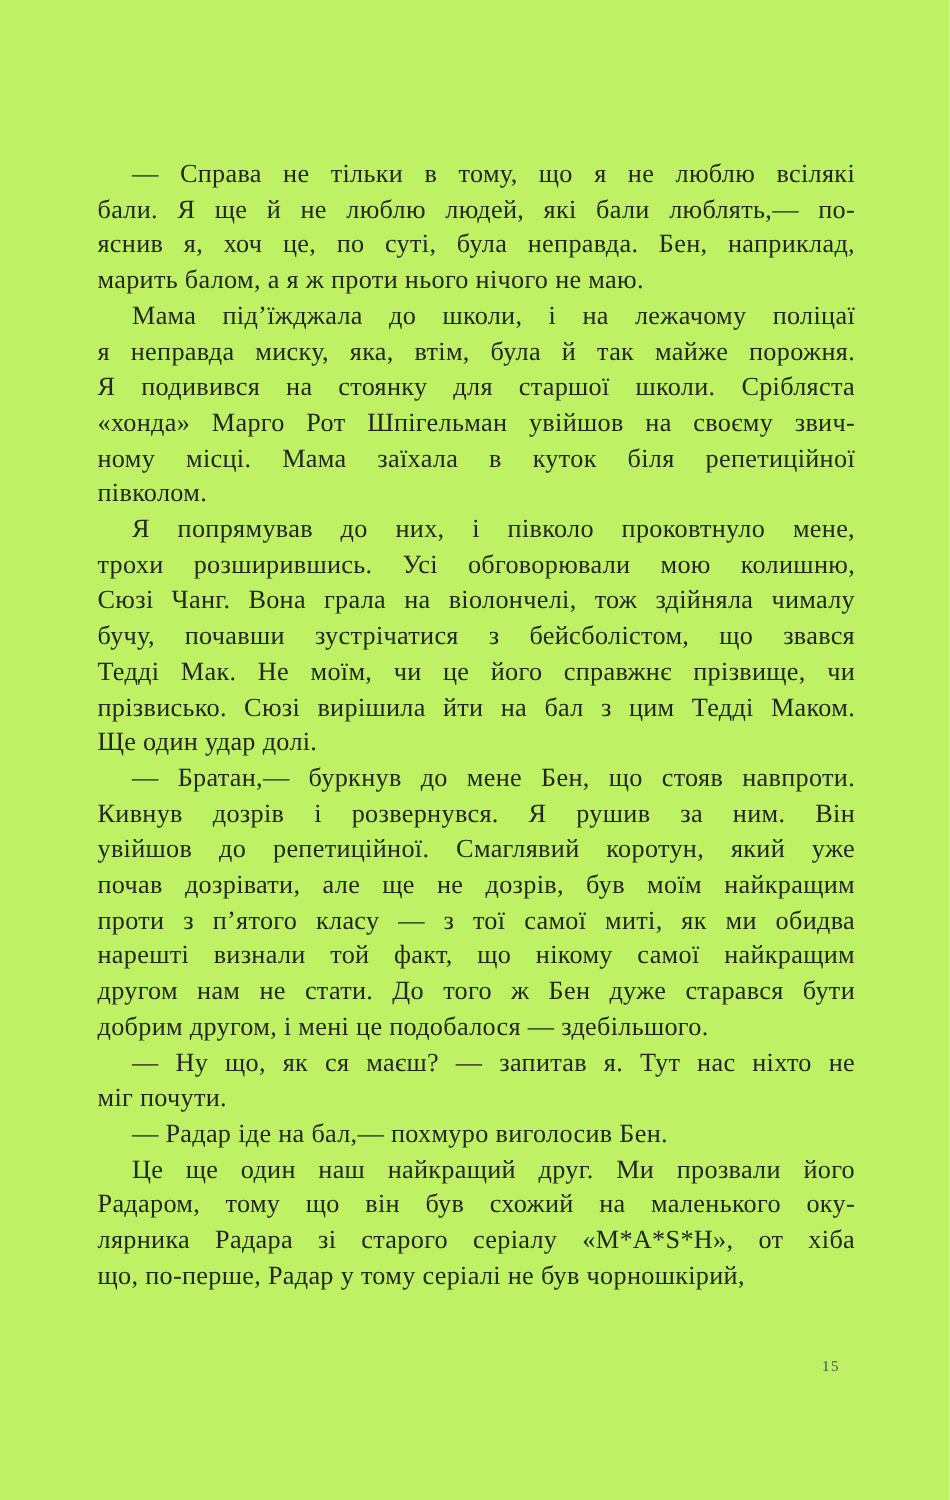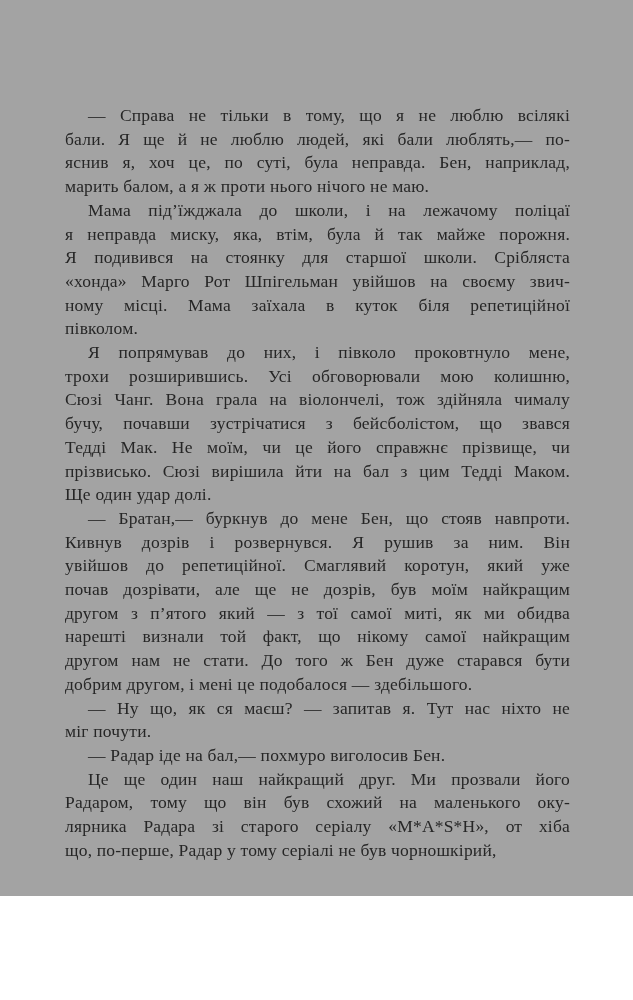--- a/index.html
+++ b/index.html
@@ -1,22 +1,22 @@
 <!DOCTYPE html>
 <html><head>
 <meta charset="utf-8">
 <style>
   html, body { margin: 0; padding: 0; }
   body { background: #ffffff; }
 
   .page {
     position: relative;
     width: 633px;
-    height: 896px;
-    background: #a3a3a3;
+    height: 1000px;
+    background: #bef264;
     font-family: "Liberation Serif", "DejaVu Serif", serif;
     color: #262626;
     overflow: hidden;
   }
 
   .text-block {
     position: absolute;
     left: 65px;
     top: 104px;
     width: 505px;
@@ -71,21 +71,21 @@
         <div class="line">бучу, почавши зустрічатися з бейсболістом, що звався</div>
         <div class="line">Тедді Мак. Не моїм, чи це його справжнє прізвище, чи</div>
         <div class="line">прізвисько. Сюзі вирішила йти на бал з цим Тедді Маком.</div>
         <div class="line last">Ще один удар долі.</div>
       </div>
       <div class="para">
         <div class="line first">— Братан,— буркнув до мене Бен, що стояв навпроти.</div>
         <div class="line">Кивнув дозрів і розвернувся. Я рушив за ним. Він</div>
         <div class="line">увійшов до репетиційної. Смаглявий коротун, який уже</div>
         <div class="line">почав дозрівати, але ще не дозрів, був моїм найкращим</div>
-        <div class="line">другом з п’ятого який — з тої самої миті, як ми обидва</div>
+        <div class="line">проти з п’ятого класу — з тої самої миті, як ми обидва</div>
         <div class="line">нарешті визнали той факт, що нікому самої найкращим</div>
         <div class="line">другом нам не стати. До того ж Бен дуже старався бути</div>
         <div class="line last">добрим другом, і мені це подобалося — здебільшого.</div>
       </div>
       <div class="para">
         <div class="line first">— Ну що, як ся маєш? — запитав я. Тут нас ніхто не</div>
         <div class="line last">міг почути.</div>
       </div>
       <div class="para">
         <div class="line first last">— Радар іде на бал,— похмуро виголосив Бен.</div>

